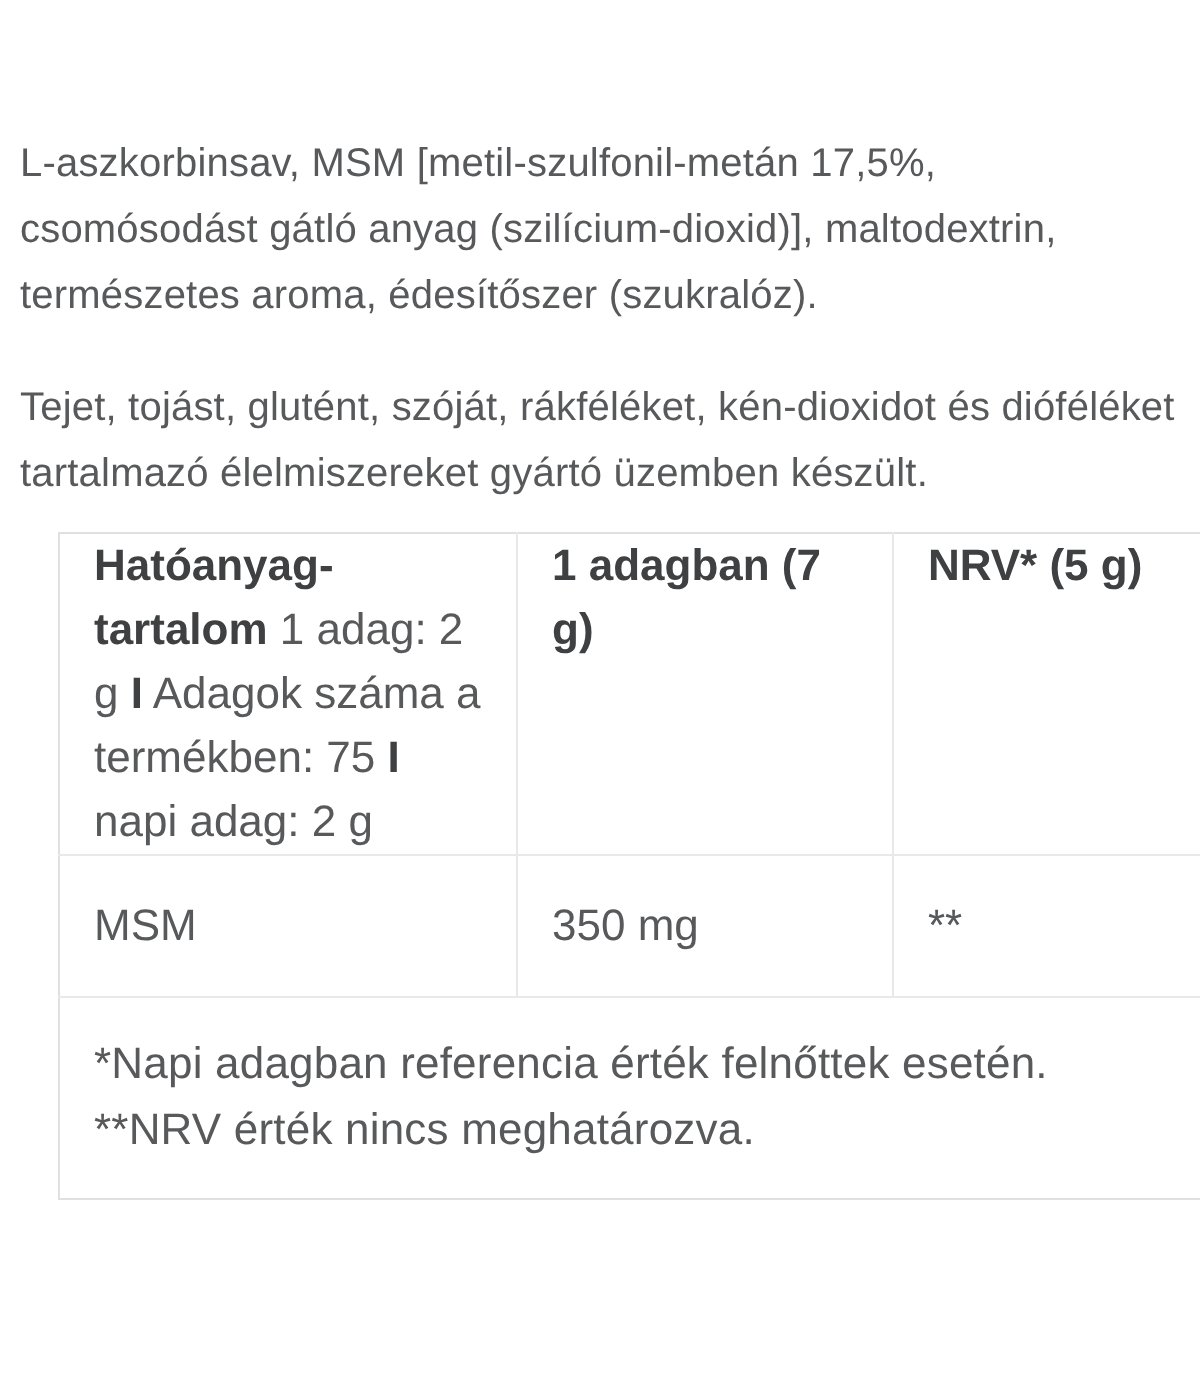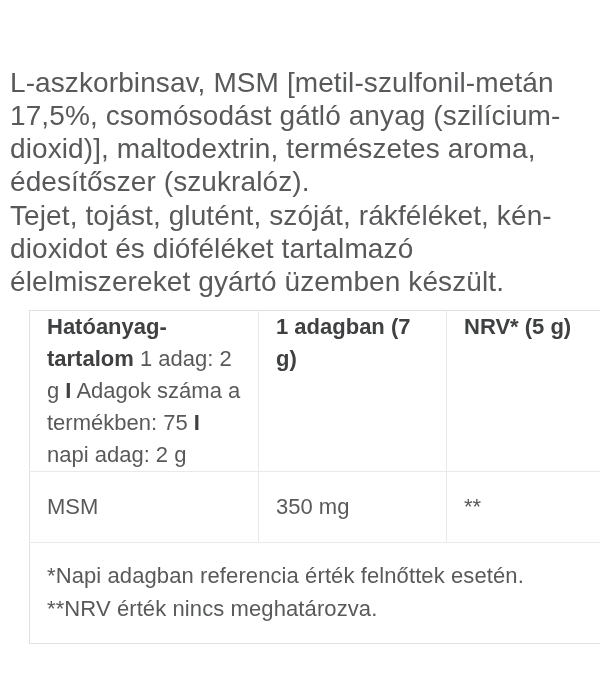--- a/index.html
+++ b/index.html
@@ -17,27 +17,27 @@
     height: 700px;
     background: var(--page-bg);
     font-family: "Liberation Sans", "DejaVu Sans", sans-serif;
     overflow: hidden;
   }
   .content {
     padding: 66px 10px 0 10px;
   }
   .para {
     margin: 0;
-    font-size: 28px;
+    font-size: 20px;
     line-height: 33px;
     letter-spacing: 0.1px;
     color: var(--text-color);
   }
   .para + .para {
-    margin-top: 1px;
+    margin-top: 23px;
   }
   table.nutrition {
     width: 574px;
     margin: 12px 0 0 19px;
     border-collapse: collapse;
     table-layout: fixed;
     border: 1px solid var(--border-color);
     font-size: 22px;
     color: var(--text-color);
   }

